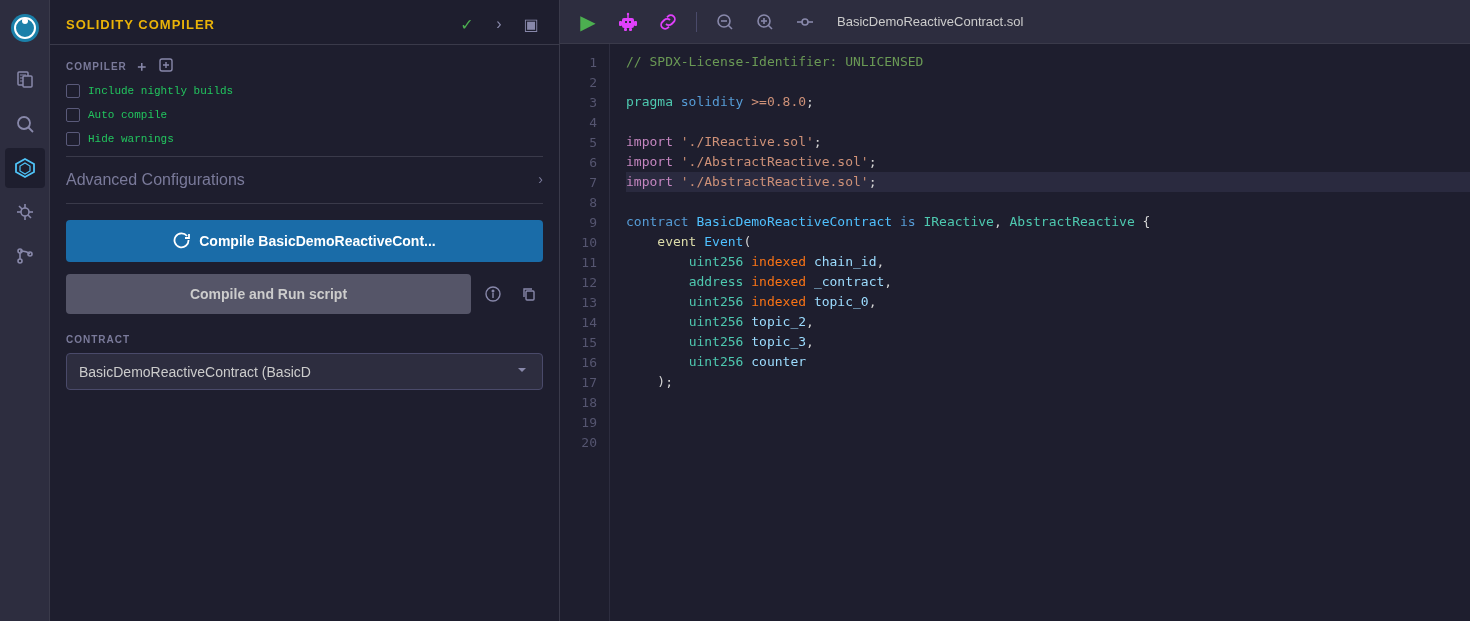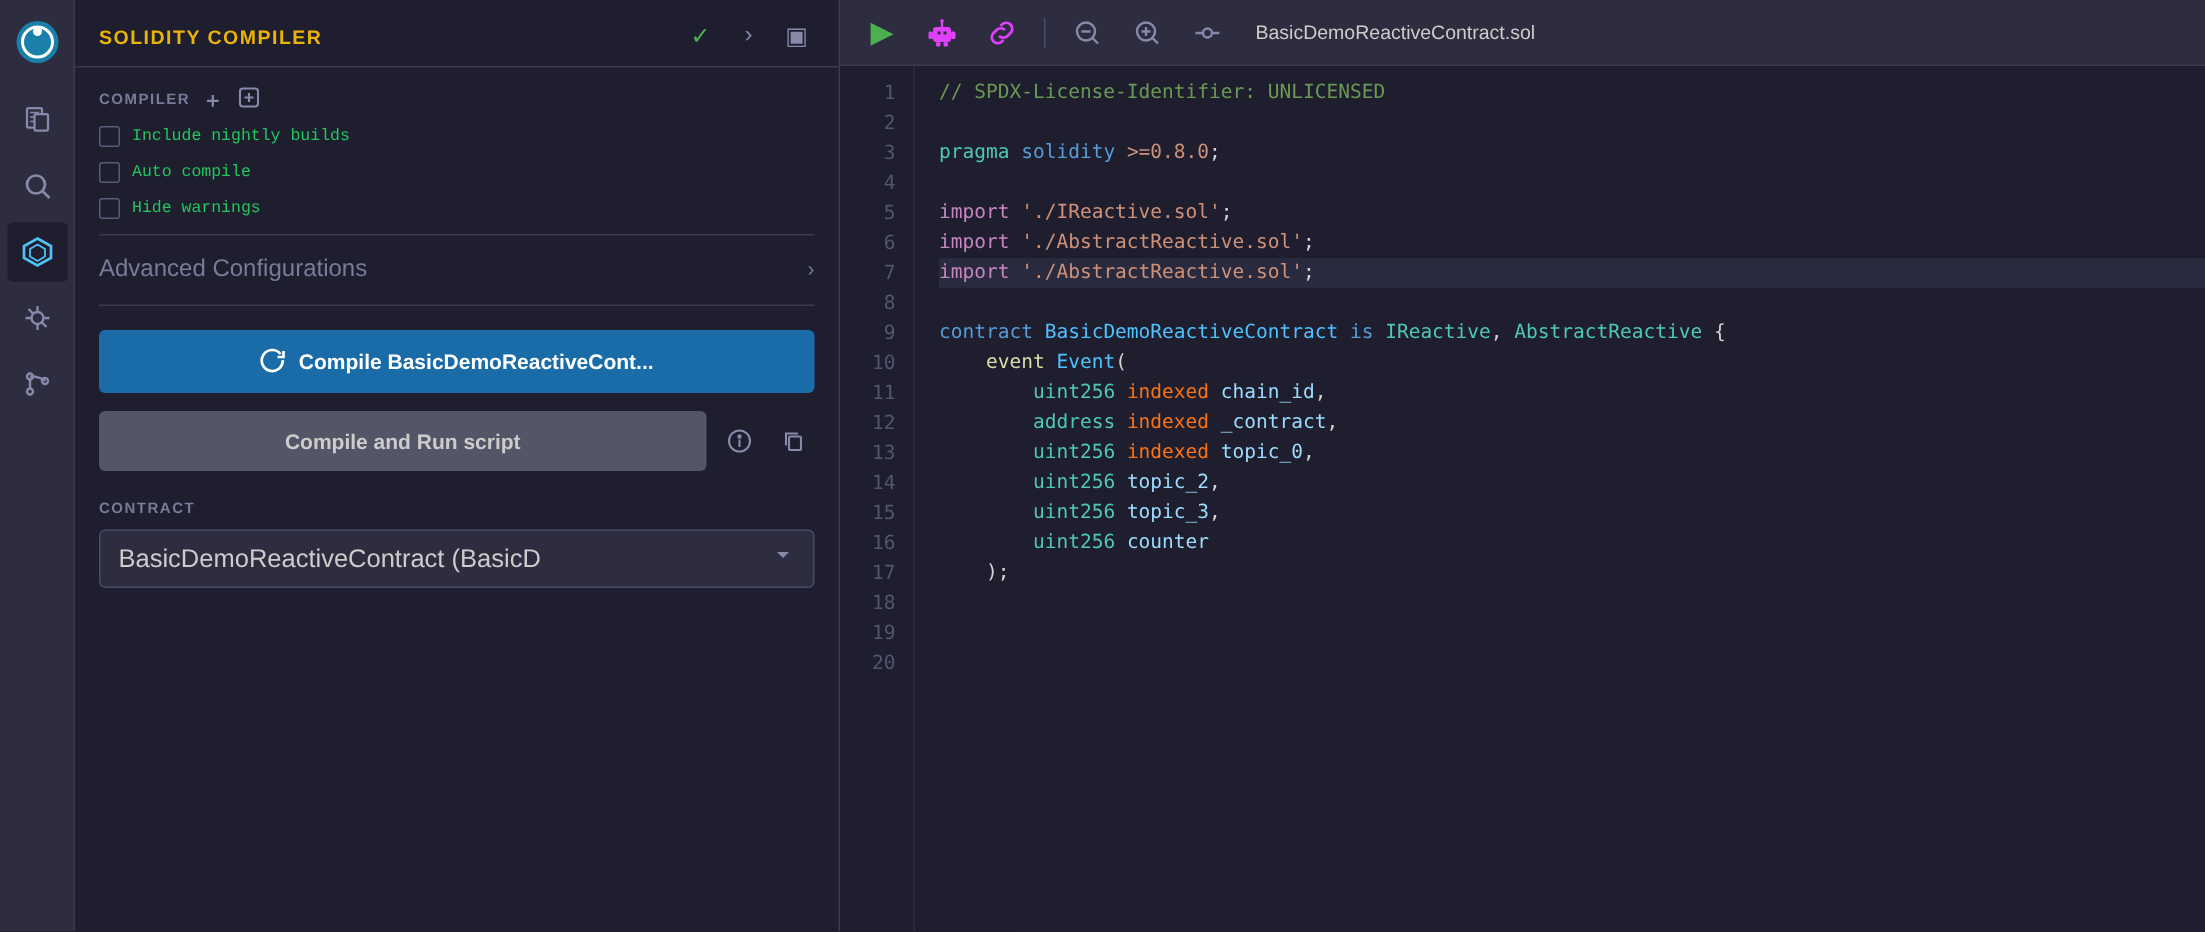--- a/index.html
+++ b/index.html
@@ -215,21 +215,21 @@
     }
 
     
     .contract-select {
       width: 100%;
       background: #2d2d3f;
       border: 1px solid #4a4a6a;
       border-radius: 4px;
       color: #ccc;
       padding: 8px 12px;
-      font-size: 17px;
+      font-size: 14px;
       display: flex;
       align-items: center;
       justify-content: space-between;
       cursor: pointer;
     }
 
     
     .editor-area {
       flex: 1;
       display: flex;

